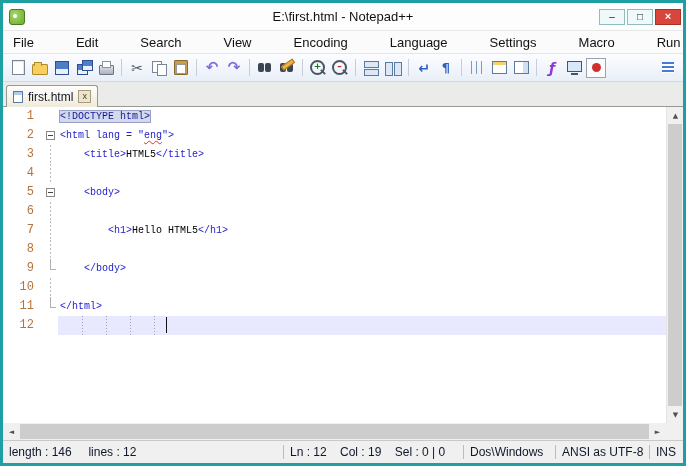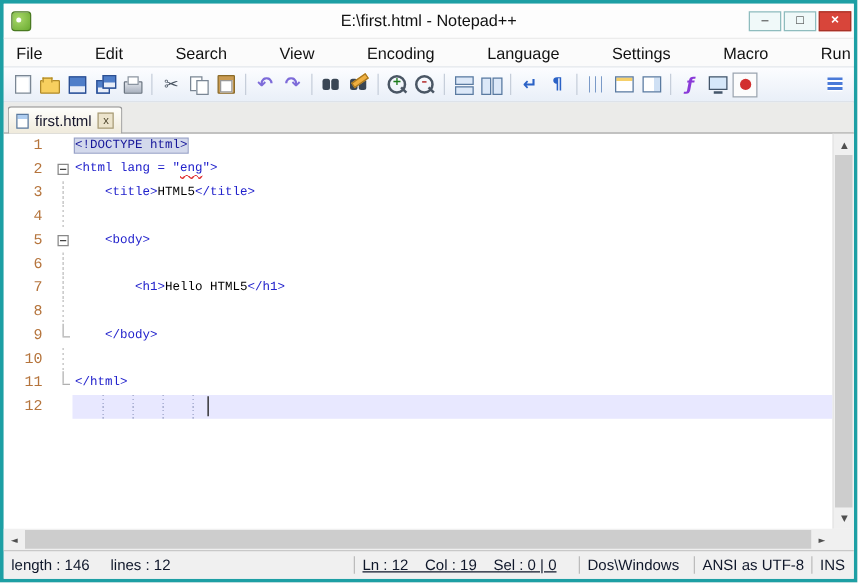--- a/index.html
+++ b/index.html
@@ -150,21 +150,21 @@
   .hthumb { flex:1; margin:1px 0; background:#cdcdcd; }
   .scroll-corner { width:17px; flex:0 0 auto; background:#f0f0f0; }
 
   
   .statusbar { height:23px; background:#f0f0f0; border-top:1px solid #c8c8c8; display:flex;
                align-items:center; font-size:12px; color:#0f172a; flex:0 0 auto; }
   .sb-sec { display:flex; align-items:center; padding:0 6px; white-space:pre;
             border-left:1px solid #bcbcbc; }
   .sb-sec:first-child { border-left:none; }
   .sb-stats { width:280px; }
-  .sb-cursor { flex:1;text-decoration:underline; }
+  .sb-cursor { flex:1; }
   .sb-eol { width:92px; }
   .sb-enc { width:94px; }
   .sb-ins { width:34px; }
 </style>
 </head>
 <body>
 
 <div class="window">
 
   <div class="titlebar">

